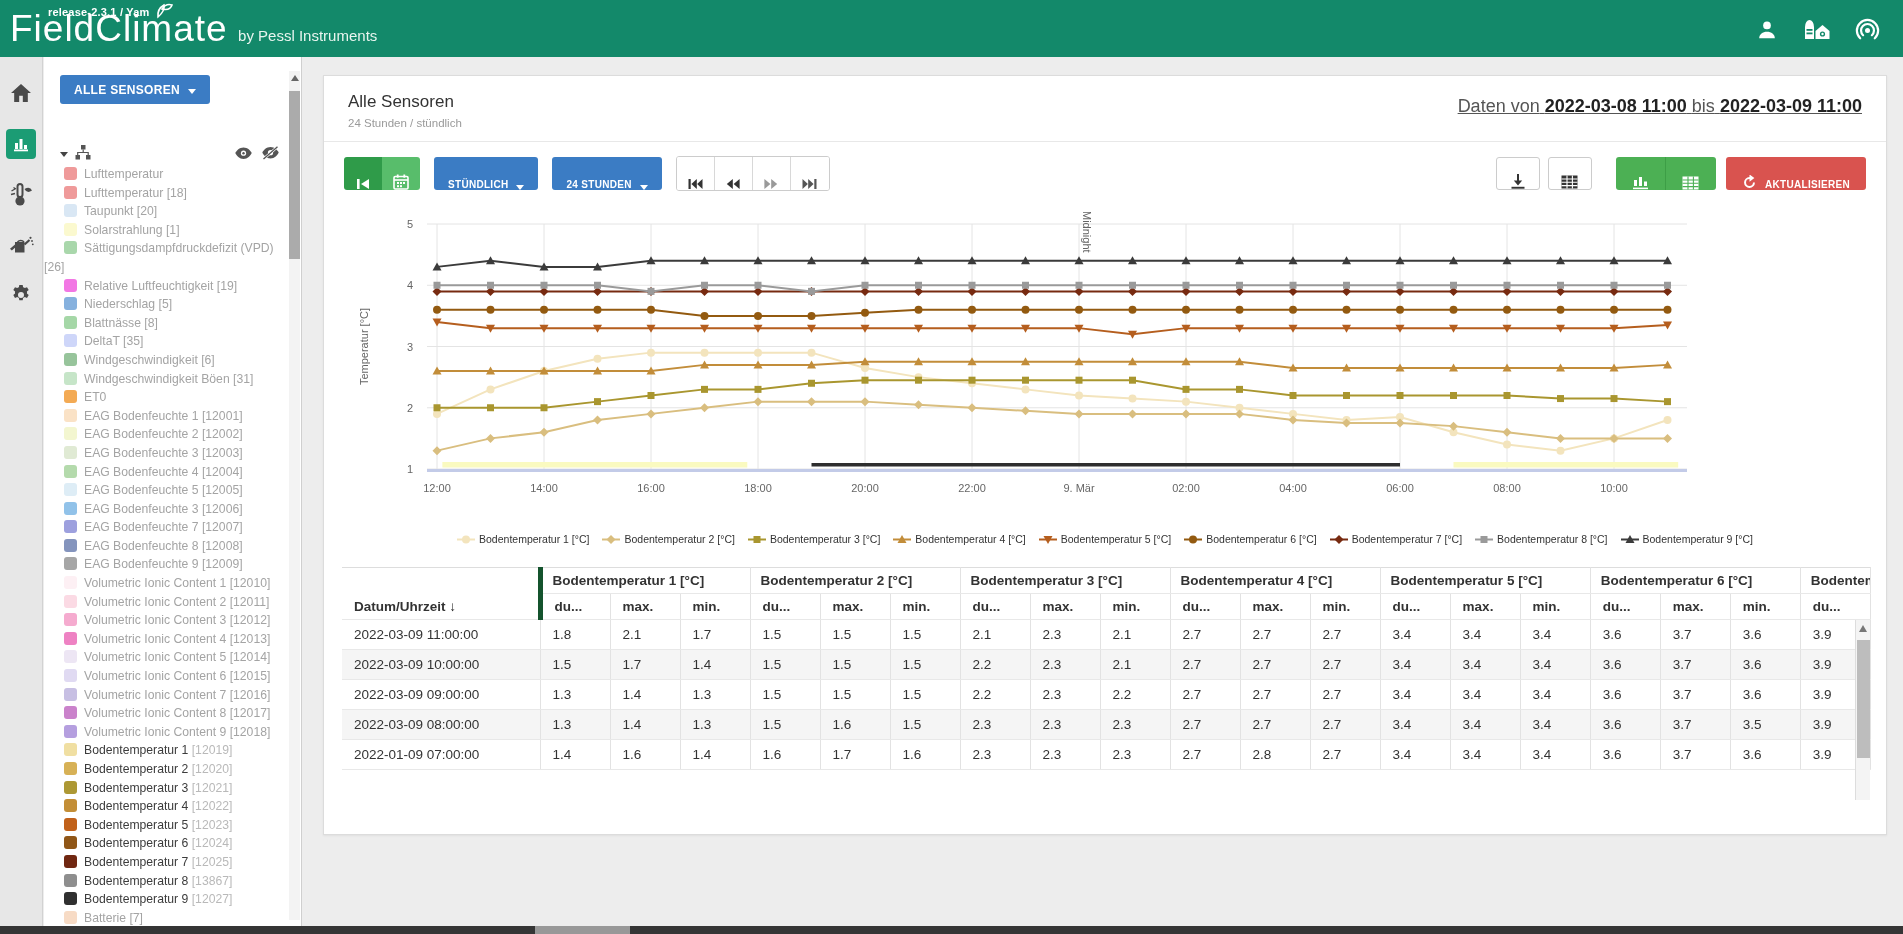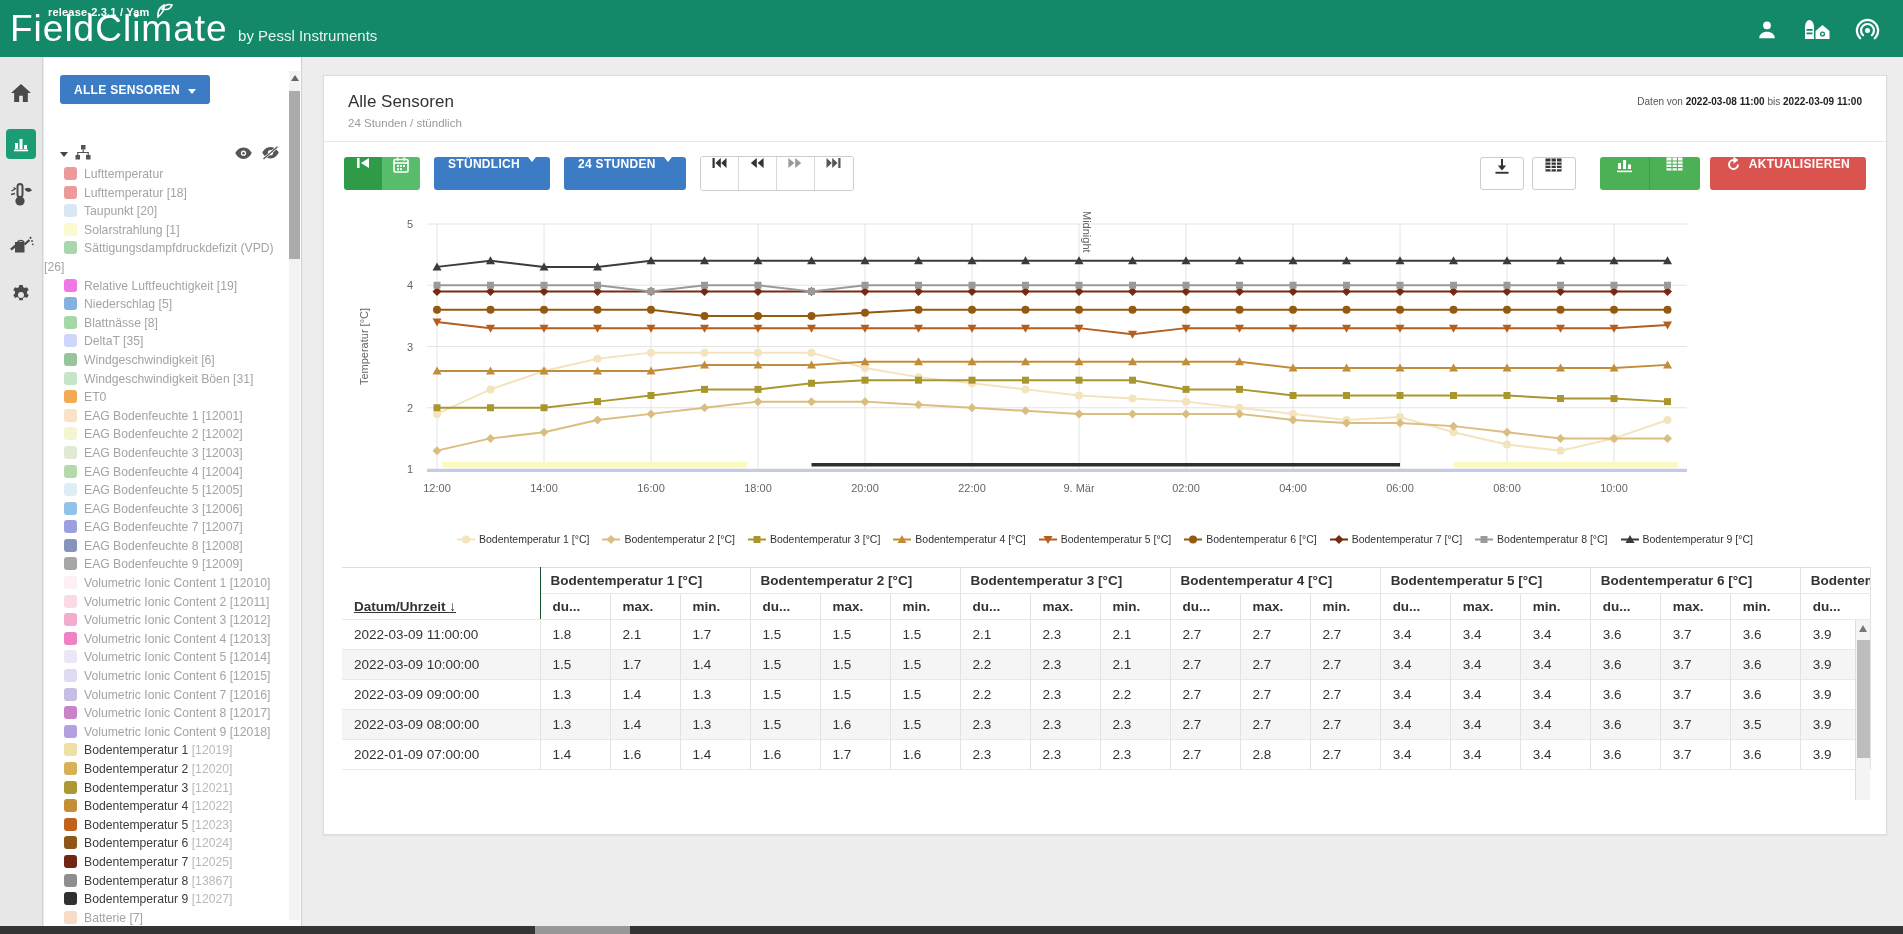--- a/index.html
+++ b/index.html
@@ -38,28 +38,28 @@
 
   
   .main { position:absolute; top:57px; left:301px; right:0; bottom:0; background:#ededed; border-left:1px solid #cfcfcf; overflow:hidden; }
   .page-title { margin:30px 0 0 21px; font-size:15px; color:#757575; letter-spacing:.4px; }
   .station-info { margin:8px 0 0 160px; font-size:13px; color:#757575; }
 
   .card { position:relative; margin:18px 0 0 21px; width:1564px; height:760px; background:#fff; border:1px solid #dcdcdc; box-shadow:0 1px 2px rgba(0,0,0,.06); overflow:hidden; }
   .card-head { display:flex; justify-content:space-between; padding:16px 24px 12px 24px; border-bottom:1px solid #e8e8e8; }
   .card-title { font-size:17px; color:#333; }
   .card-sub { font-size:11.5px; color:#9a9a9a; margin-top:5px; }
-  .date-range { font-size:10px; color:#555; margin-top:4px; }
+  .date-range { font-size:18px; color:#555; margin-top:4px;text-decoration:underline; }
   .date-range b { color:#222; }
 
   
   .toolbar { display:flex; justify-content:space-between; align-items:center; padding:14px 20px 0 20px; }
   .tb-left, .tb-right { display:flex; align-items:center; }
   .btngrp { display:flex; }
-  .btn { height:33px; border:none; font-family:inherit; font-size:12px; font-weight:bold; display:flex; align-items:flex-start; justify-content:center; cursor:pointer; }
+  .btn { height:33px; border:none; font-family:inherit; font-size:10px; font-weight:bold; display:flex; align-items:flex-end; justify-content:center; cursor:pointer; }
   .btn-green-dark { background:#2f9b49; width:38px; border-radius:3px 0 0 3px; }
   .btn-green-lite { background:#58bd6b; width:38px; border-radius:0 3px 3px 0; }
   .btn-blue { background:#3b7cc4; color:#fff; border-radius:3px; padding:0 14px; margin-left:14px; letter-spacing:.3px; }
   .btn-blue .caret-down { border-top-color:#fff; margin:0 0 0 8px; }
   .navgrp { margin-left:14px; border:1px solid #ccc; border-radius:3px; overflow:hidden; }
   .btn-nav { background:#fff; width:38px; border-right:1px solid #d8d8d8; }
   .btn-nav:last-child { border-right:none; }
   .btn-white { background:#fff; border:1px solid #ccc; border-radius:3px; width:44px; }
   .btn-grngrp { background:#4cb054; border-radius:3px; width:50px; }
   .btn-grngrp.first { border-radius:3px 0 0 3px; border-right:1px solid #3d9e46; }
@@ -73,21 +73,21 @@
   .chart-wrap svg text.tick { font-family:"Liberation Sans",sans-serif; font-size:11px; fill:#666; }
   .legend { display:flex; justify-content:center; align-items:center; gap:13px; margin-top:2px; }
   .legend-item { display:flex; align-items:center; gap:4px; font-size:10.5px; color:#333; cursor:pointer; }
 
   
   .tbl-wrap { position:relative; margin:22px 0 0 18px; width:1528px; }
   table.data { border-collapse:collapse; table-layout:fixed; width:1528px; border-top:1px solid #ddd; }
   table.data th, table.data td { border-right:1px solid #e2e2e2; border-bottom:1px solid #e8e8e8; text-align:left; font-size:13.5px; color:#333; overflow:hidden; white-space:nowrap; }
   table.data th.grp { font-weight:bold; padding:5px 10px; height:26px; }
   table.data th.sub { font-weight:bold; padding:5px 12px; height:26px; }
-  table.data th.c-date { padding:5px 12px; vertical-align:bottom; font-weight:bold; border-right:1px solid #14532d;text-decoration:underline; }
+  table.data th.c-date { padding:5px 12px; vertical-align:bottom; font-weight:bold; border-right:5px solid #14532d; }
   table.data td { padding:6px 12px; height:30px; font-weight:normal; }
   table.data tr.alt td { background:#f5f5f5; }
   .sort-arrow { font-weight:bold; color:#222; }
   .tbl-vscroll { position:absolute; top:53px; right:0; width:15px; bottom:-190px; height:180px; background:#f4f4f4; border-left:1px solid #ddd; }
   .tv-up { position:absolute; top:5px; left:3px; width:0; height:0; border-left:4.5px solid transparent; border-right:4.5px solid transparent; border-bottom:7px solid #777; }
   .tv-thumb { position:absolute; top:20px; left:1px; width:13px; height:118px; background:#bdbdbd; }
 
   
   .hscroll { position:absolute; left:0; right:0; bottom:0; height:8px; background:#353535; z-index:40; }
   .hscroll .thumb { position:absolute; left:535px; width:95px; top:0; height:8px; background:#989898; }

